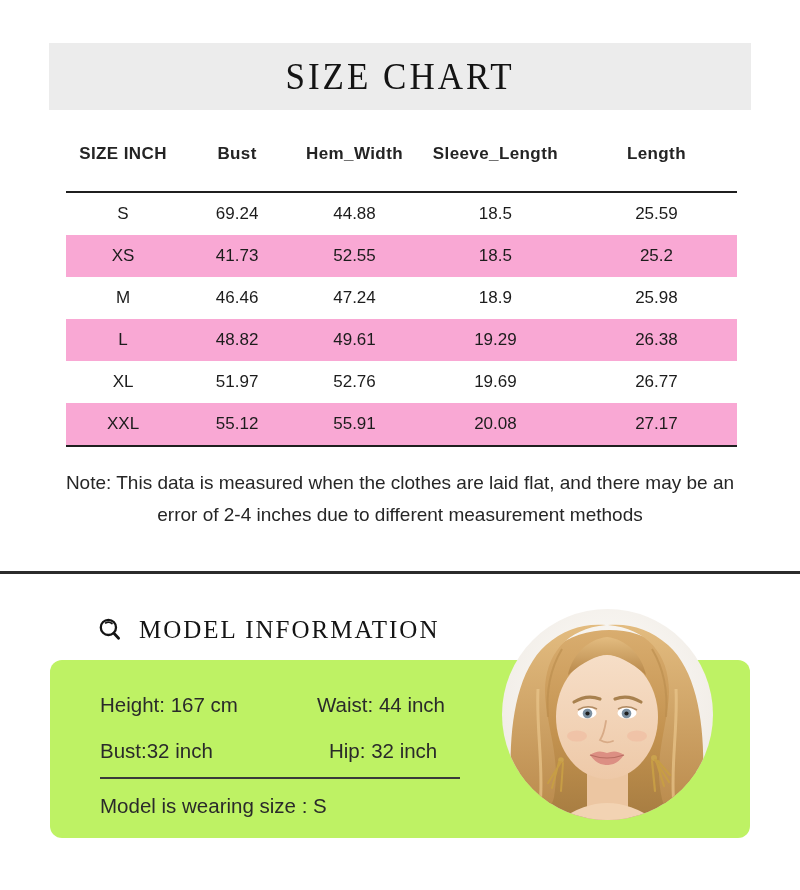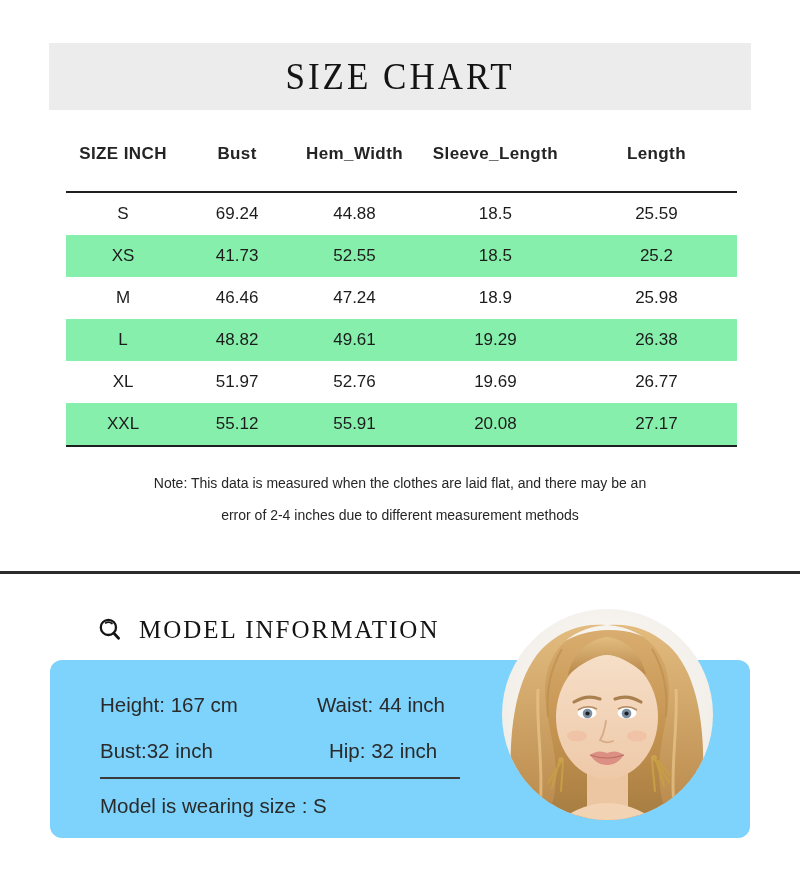--- a/index.html
+++ b/index.html
@@ -37,26 +37,26 @@
   }
   .thead .cell {
     font-weight: bold; font-size: 17px; line-height: 27px;
     letter-spacing: 0.4px; color: #242424;
   }
   .cell { text-align: center; }
   .c0 { width: 17%; } .c1 { width: 17%; } .c2 { width: 18%; }
   .c3 { width: 24%; } .c4 { width: 24%; }
   .tbody { border-bottom: 2px solid #1f1f1f; }
   .trow { display: flex; height: 42px; align-items: center; font-size: 17px; color: #1c1c1c; }
-  .trow.stripe { background: #86efac; }
+  .trow.stripe { background: #f9a8d4; }
 
   
   .note {
     position: absolute; left: 0; top: 467px; width: 800px;
-    text-align: center; font-size: 14px; line-height: 32px; color: #262626;
+    text-align: center; font-size: 19px; line-height: 32px; color: #262626;
   }
 
   
   .section-divider {
     position: absolute; left: 0; top: 571px; width: 800px; height: 2.5px;
     background: #2b2b2b;
   }
 
   
   .mi-head {
@@ -69,21 +69,21 @@
     font-weight: 500;
     font-size: 25px;
     letter-spacing: 2px;
     color: #141414;
     transform: scaleY(1.05);
   }
   .mi-head svg { display: block; }
 
   .mi-card {
     position: absolute; left: 50px; top: 660px; width: 700px; height: 178px;
-    background: #7dd3fc; border-radius: 12px;
+    background: #bef264; border-radius: 12px;
   }
   .stat { position: absolute; font-size: 20.5px; color: #2a2a2a; line-height: 24px; }
   .stat.height { left: 50px;  top: 33px; }
   .stat.waist  { left: 267px; top: 33px; }
   .stat.bust   { left: 50px;  top: 79px; }
   .stat.hip    { left: 267px; top: 79px; margin-left: 12px; }
   .card-line { position: absolute; left: 50px; top: 117px; width: 360px; height: 1.5px; background: #3a3a3a; }
   .wearing { position: absolute; left: 50px; top: 134px; font-size: 20.5px; color: #2a2a2a; line-height: 24px; }
 
   .model-photo {

